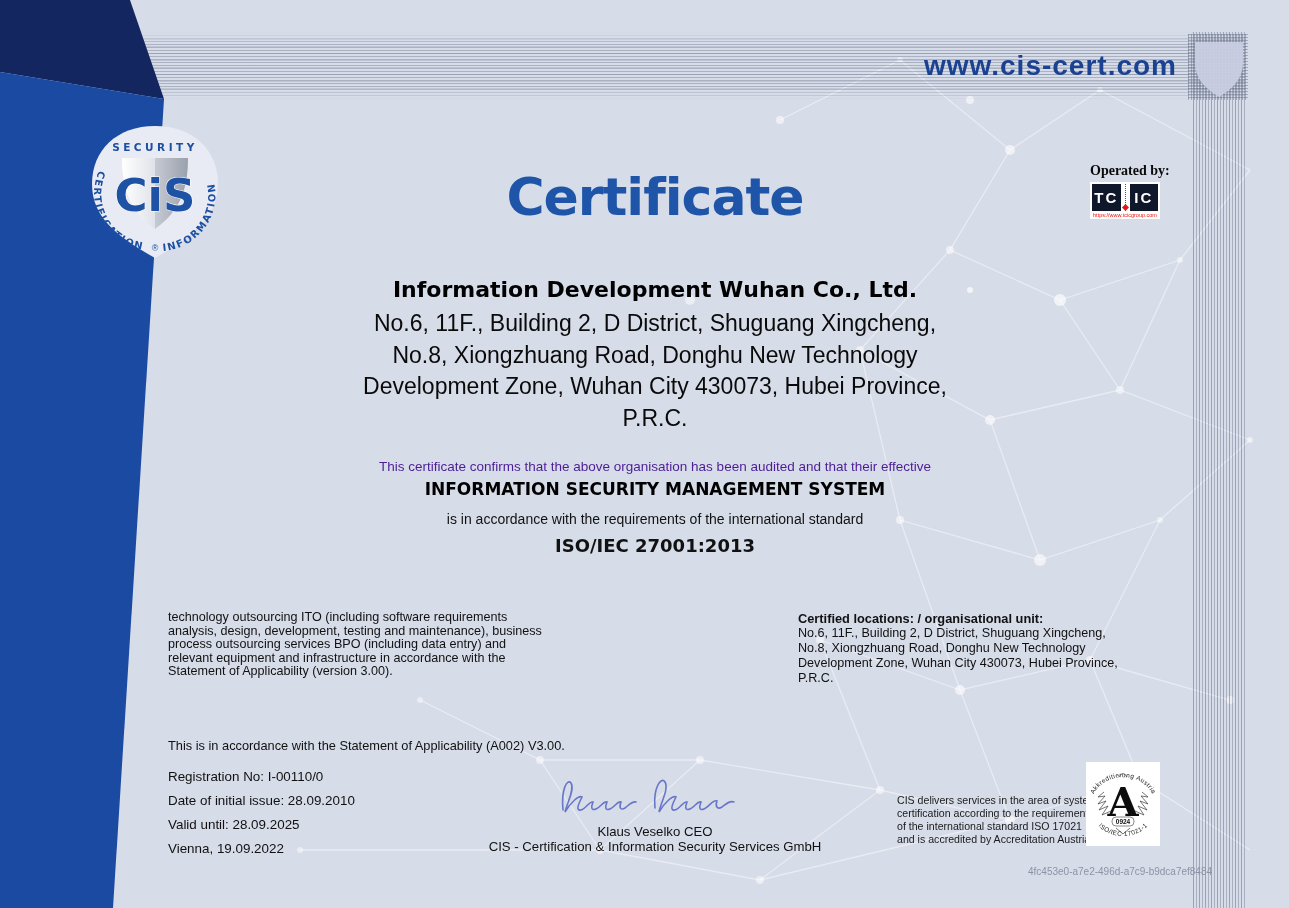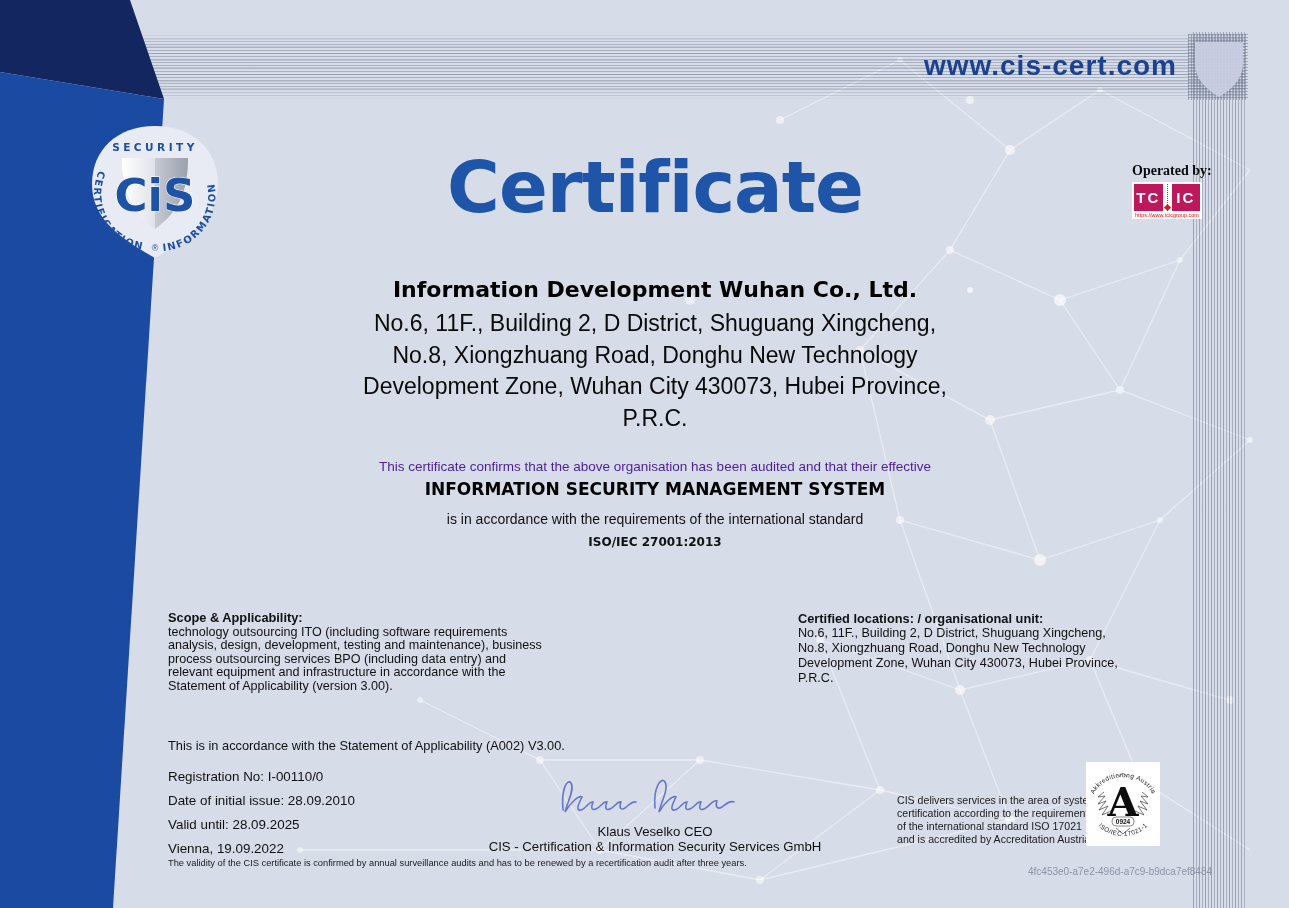--- a/index.html
+++ b/index.html
@@ -33,42 +33,42 @@
       repeating-linear-gradient(to bottom, rgba(96,106,130,.45) 0 1px, transparent 1px 3px),
       repeating-linear-gradient(to right, rgba(96,106,130,.45) 0 1px, transparent 1px 3px);
   }
   .corner-shield{position:absolute;left:1192px;top:38px;z-index:2;}
   
   .website{
     position:absolute;right:112px;top:50px;z-index:5;
     font-family:"Liberation Sans",sans-serif;font-weight:bold;font-size:28px;
     letter-spacing:1px;color:#1b4191;
   }
-  .operated{position:absolute;left:1132px;top:163px;z-index:5;width:110px;}
+  .operated{position:absolute;left:1090px;top:163px;z-index:5;width:110px;}
   .operated-label{font-family:"Liberation Serif",serif;font-weight:bold;font-size:14px;color:#0a0a0a;}
   .tcic{margin-top:3px;width:70px;background:#fff;padding:2px 2px 1px 2px;box-sizing:border-box;}
   .tcic-row{display:flex;height:27px;}
-  .tcic-block{background:#be185d;color:#fff;font-weight:bold;font-size:15px;
+  .tcic-block{background:#0f172a;color:#fff;font-weight:bold;font-size:15px;
     flex:1;display:flex;align-items:center;justify-content:center;letter-spacing:2px;}
   .tcic-gap{width:9px;position:relative;background:#fff;}
   .tcic-gap::before{content:"";position:absolute;left:4px;top:0;bottom:0;border-left:1px dotted #e81311;}
   .tcic-leaf{position:absolute;left:2px;bottom:1px;width:5px;height:5px;background:#e81311;transform:rotate(45deg);}
   .tcic-url{font-size:5.5px;color:#e81311;text-align:center;padding-top:1px;white-space:nowrap;}
   
   #badge{position:absolute;left:87px;top:125px;z-index:6;}
   
   .center-col{position:absolute;left:180px;width:950px;text-align:center;z-index:5;}
-  .title{top:145px;font-family:"DejaVu Sans",sans-serif;font-weight:bold;font-size:72px;
+  .title{top:167px;font-family:"DejaVu Sans",sans-serif;font-weight:bold;font-size:52px;
     letter-spacing:-1px;color:#1e55a8;}
   .org-name{top:277px;font-family:"DejaVu Sans",sans-serif;font-weight:bold;font-size:22px;color:#000;}
   .org-address{top:308px;font-size:23px;line-height:31.5px;color:#0a0a0a;}
   .intro{top:459px;font-size:13.5px;color:#4c1d95;}
   .system{top:479px;font-family:"DejaVu Sans",sans-serif;font-weight:bold;font-size:17px;color:#000000;}
   .accordance{top:511px;font-size:14px;}
-  .standard{top:535px;font-family:"DejaVu Sans",sans-serif;font-weight:bold;font-size:12px;}
+  .standard{top:535px;font-family:"DejaVu Sans",sans-serif;font-weight:bold;font-size:18px;}
   
   .scope{position:absolute;left:168px;top:611px;width:400px;z-index:5;font-size:12.6px;line-height:13.5px;}
   .scope-h{font-weight:bold;margin-bottom:1px;font-size:12.8px;}
   .locations{position:absolute;left:798px;top:611px;width:400px;z-index:5;font-size:12.6px;line-height:15px;}
   .loc-h{font-weight:bold;font-size:12.8px;}
   .soa{position:absolute;left:168px;top:738px;z-index:5;font-size:12.8px;}
   .detail{position:absolute;left:168px;z-index:5;font-size:13.4px;}
   .d1{top:769px;} .d2{top:793px;} .d3{top:817px;} .d4{top:841px;}
   
   .sig-wrap{position:absolute;left:455px;top:770px;width:400px;text-align:center;z-index:5;}
@@ -201,21 +201,20 @@
   <div>No.8, Xiongzhuang Road, Donghu New Technology</div>
   <div>Development Zone, Wuhan City 430073, Hubei Province,</div>
   <div>P.R.C.</div>
 </div>
 <div class="center-col intro">This certificate confirms that the above organisation has been audited and that their effective</div>
 <div class="center-col system">INFORMATION SECURITY MANAGEMENT SYSTEM</div>
 <div class="center-col accordance">is in accordance with the requirements of the international standard</div>
 <div class="center-col standard">ISO/IEC 27001:2013</div>
 
 <div class="scope">
-  <div class="scope-h">Scope &amp; Applicability:</div>
   <div>technology outsourcing ITO (including software requirements</div>
   <div>analysis, design, development, testing and maintenance), business</div>
   <div>process outsourcing services BPO (including data entry) and</div>
   <div>relevant equipment and infrastructure in accordance with the</div>
   <div>Statement of Applicability (version 3.00).</div>
 </div>
 <div class="soa">This is in accordance with the Statement of Applicability (A002) V3.00.</div>
 
 <div class="locations">
   <div class="loc-h">Certified locations: / organisational unit:</div>
@@ -266,15 +265,14 @@
     <text font-size="6.4" fill="#1a1a1a" letter-spacing="0.4">
       <textPath href="#accTop" startOffset="50%" text-anchor="middle">Akkreditierung Austria</textPath>
     </text>
     <text font-size="6.4" fill="#1a1a1a" letter-spacing="0.4">
       <textPath href="#accBot" startOffset="50%" text-anchor="middle">ISO/IEC 17021-1</textPath>
     </text>
   </svg>
 </div>
 
 <div class="footer">
-  <div>The validity of the CIS certificate is confirmed by annual surveillance audits and has to be renewed by a recertification audit after three years.</div>
 </div>
 <div class="uuid">4fc453e0-a7e2-496d-a7c9-b9dca7ef8484</div>
 
 </body></html>

